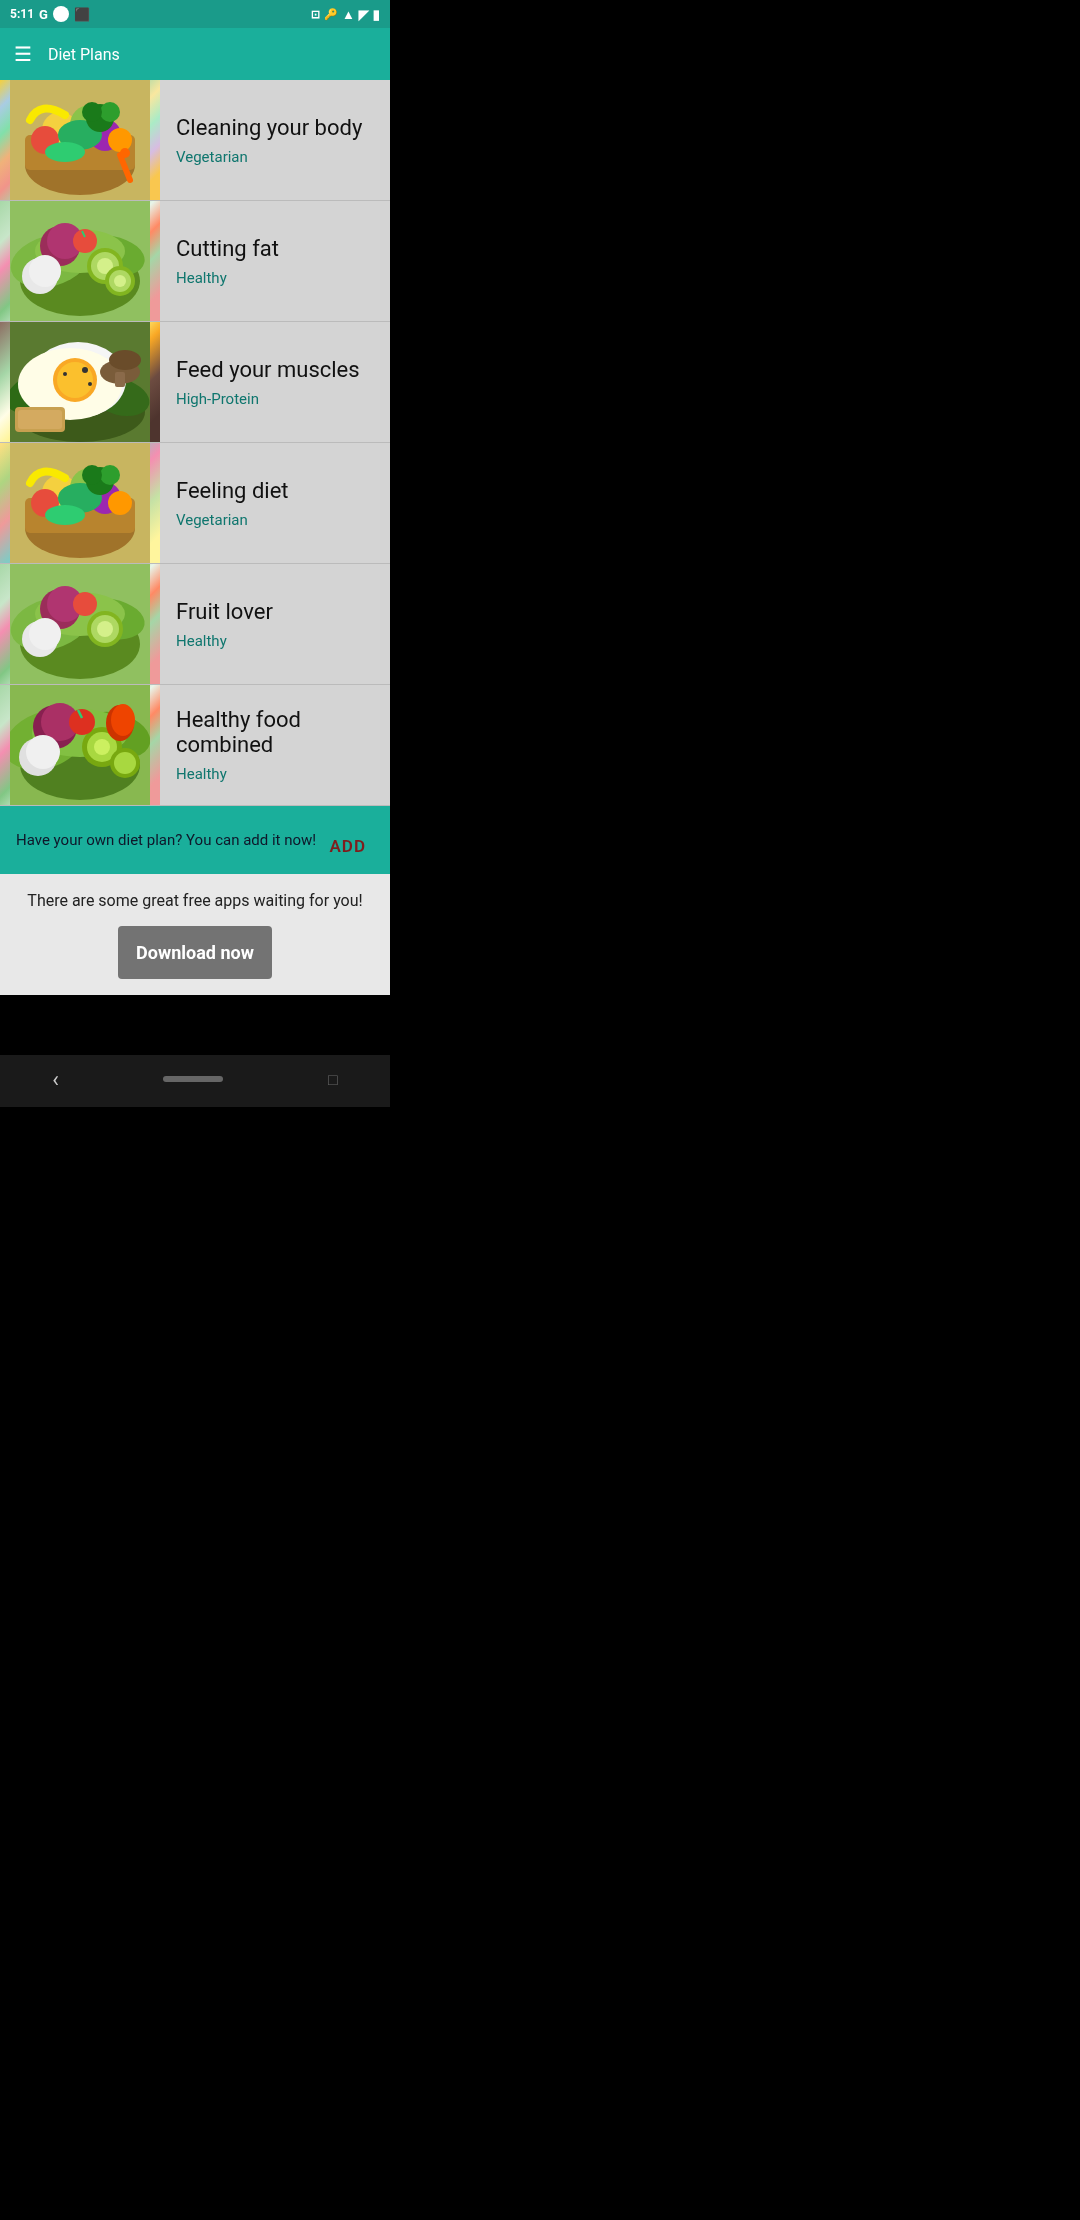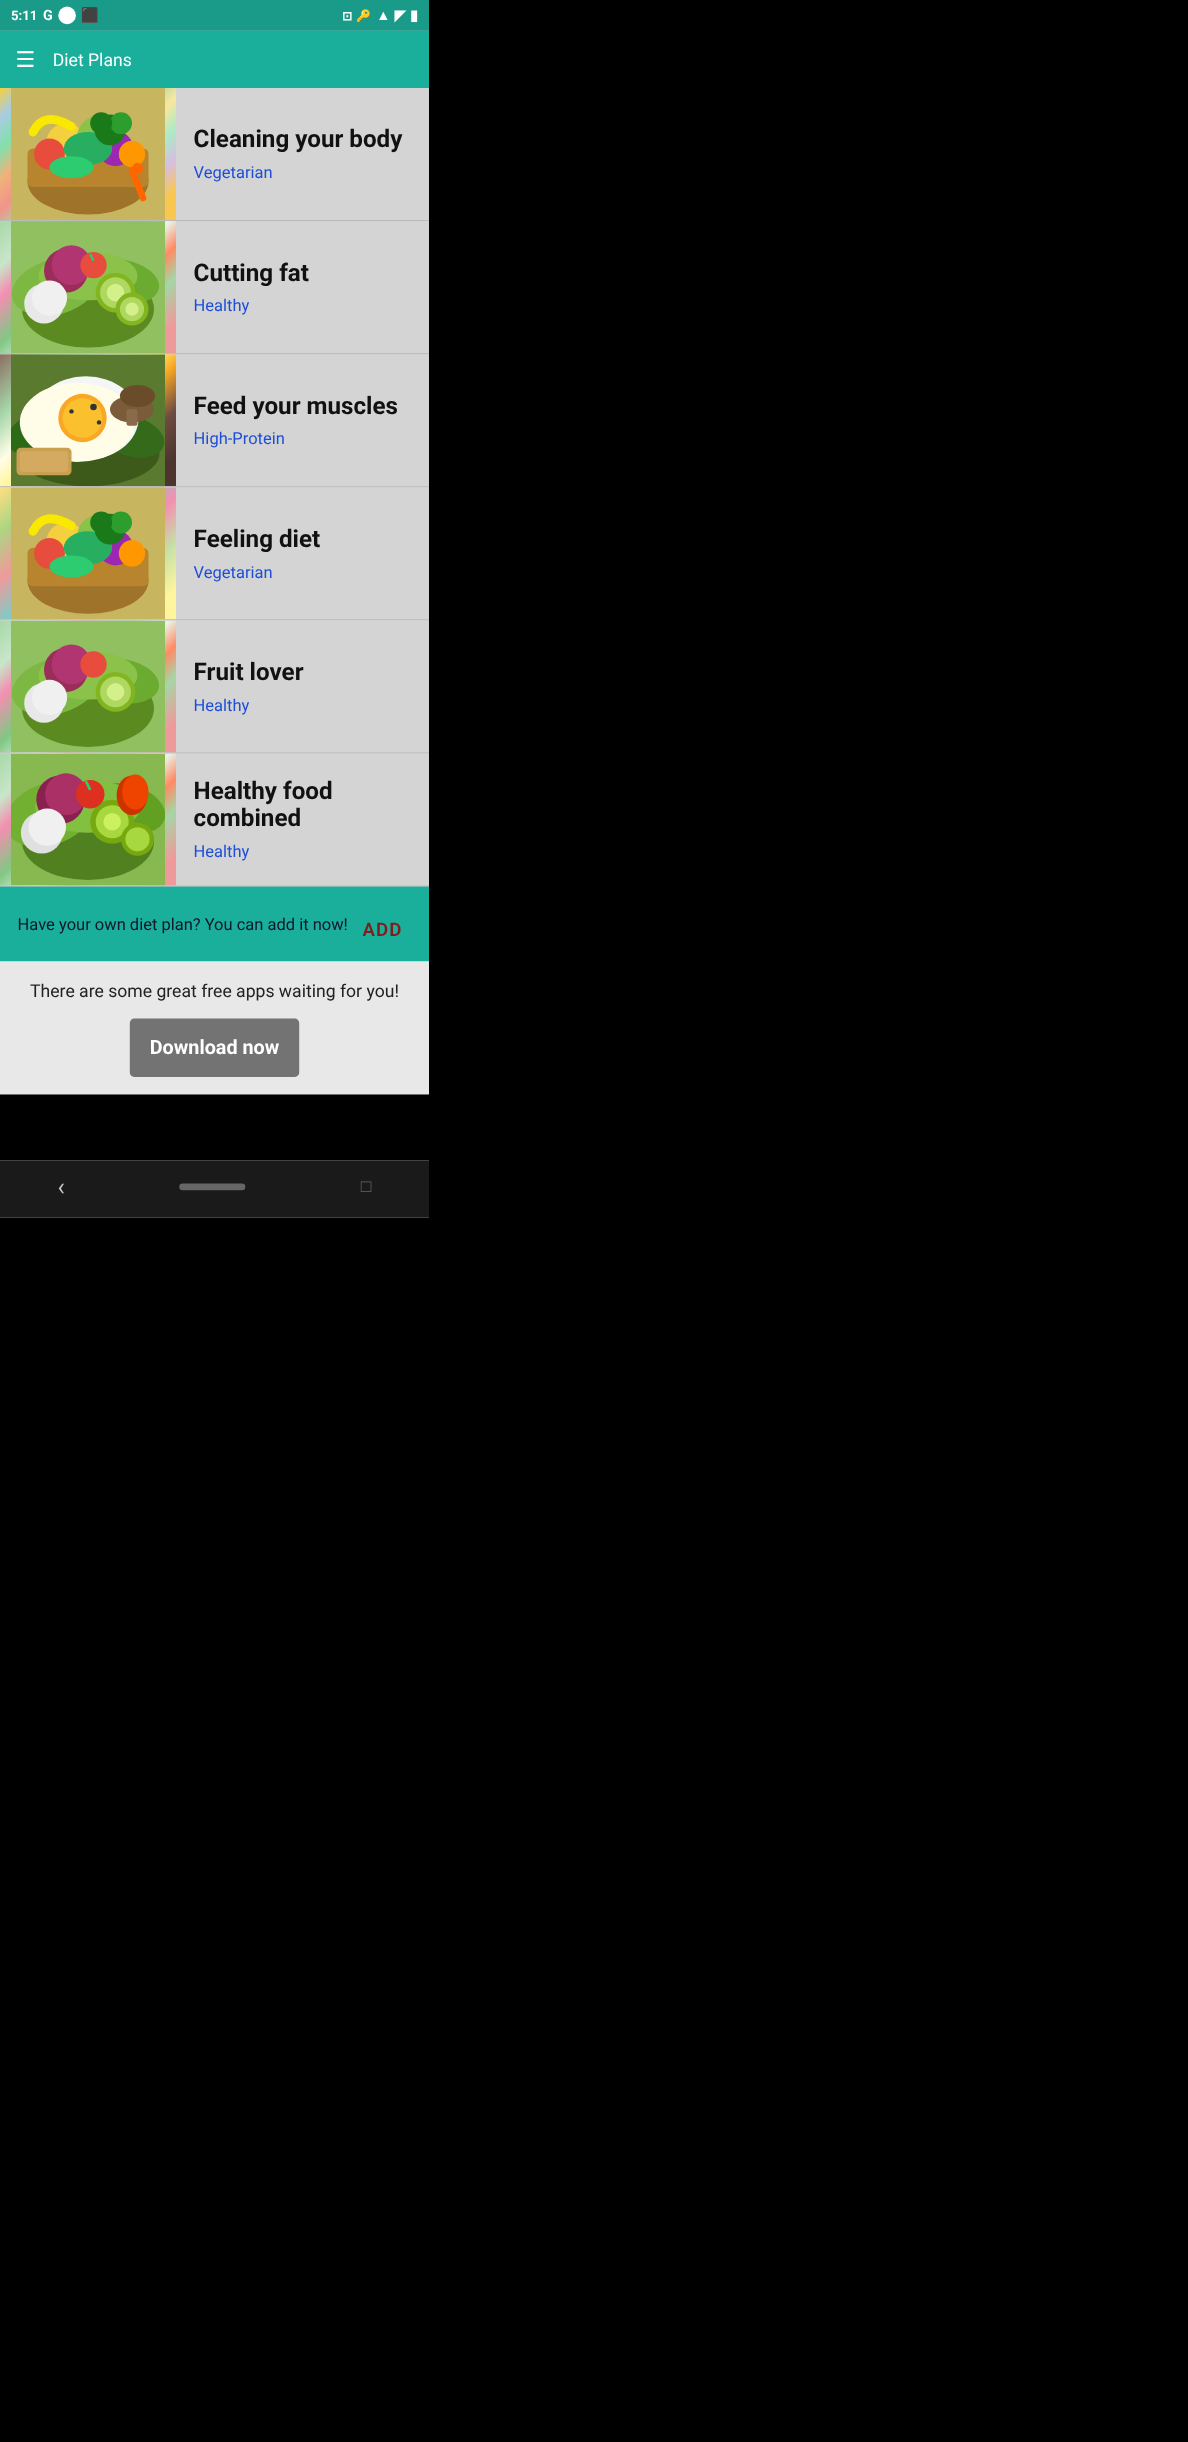--- a/index.html
+++ b/index.html
@@ -120,28 +120,28 @@
     .diet-info {
       display: flex;
       flex-direction: column;
       justify-content: center;
       padding: 12px 16px;
       flex: 1;
     }
 
     .diet-name {
       font-size: 22px;
-      font-weight: 700;
+      font-weight: 400;
       color: #111;
       margin-bottom: 8px;
     }
 
     .diet-category {
       font-size: 15px;
-      color: #1d4ed8;
+      color: #0f766e;
     }
 
     
     .add-plan-banner {
       background: #1aaf9b;
       color: #fff;
       display: flex;
       align-items: center;
       justify-content: space-between;
       padding: 14px 16px;

